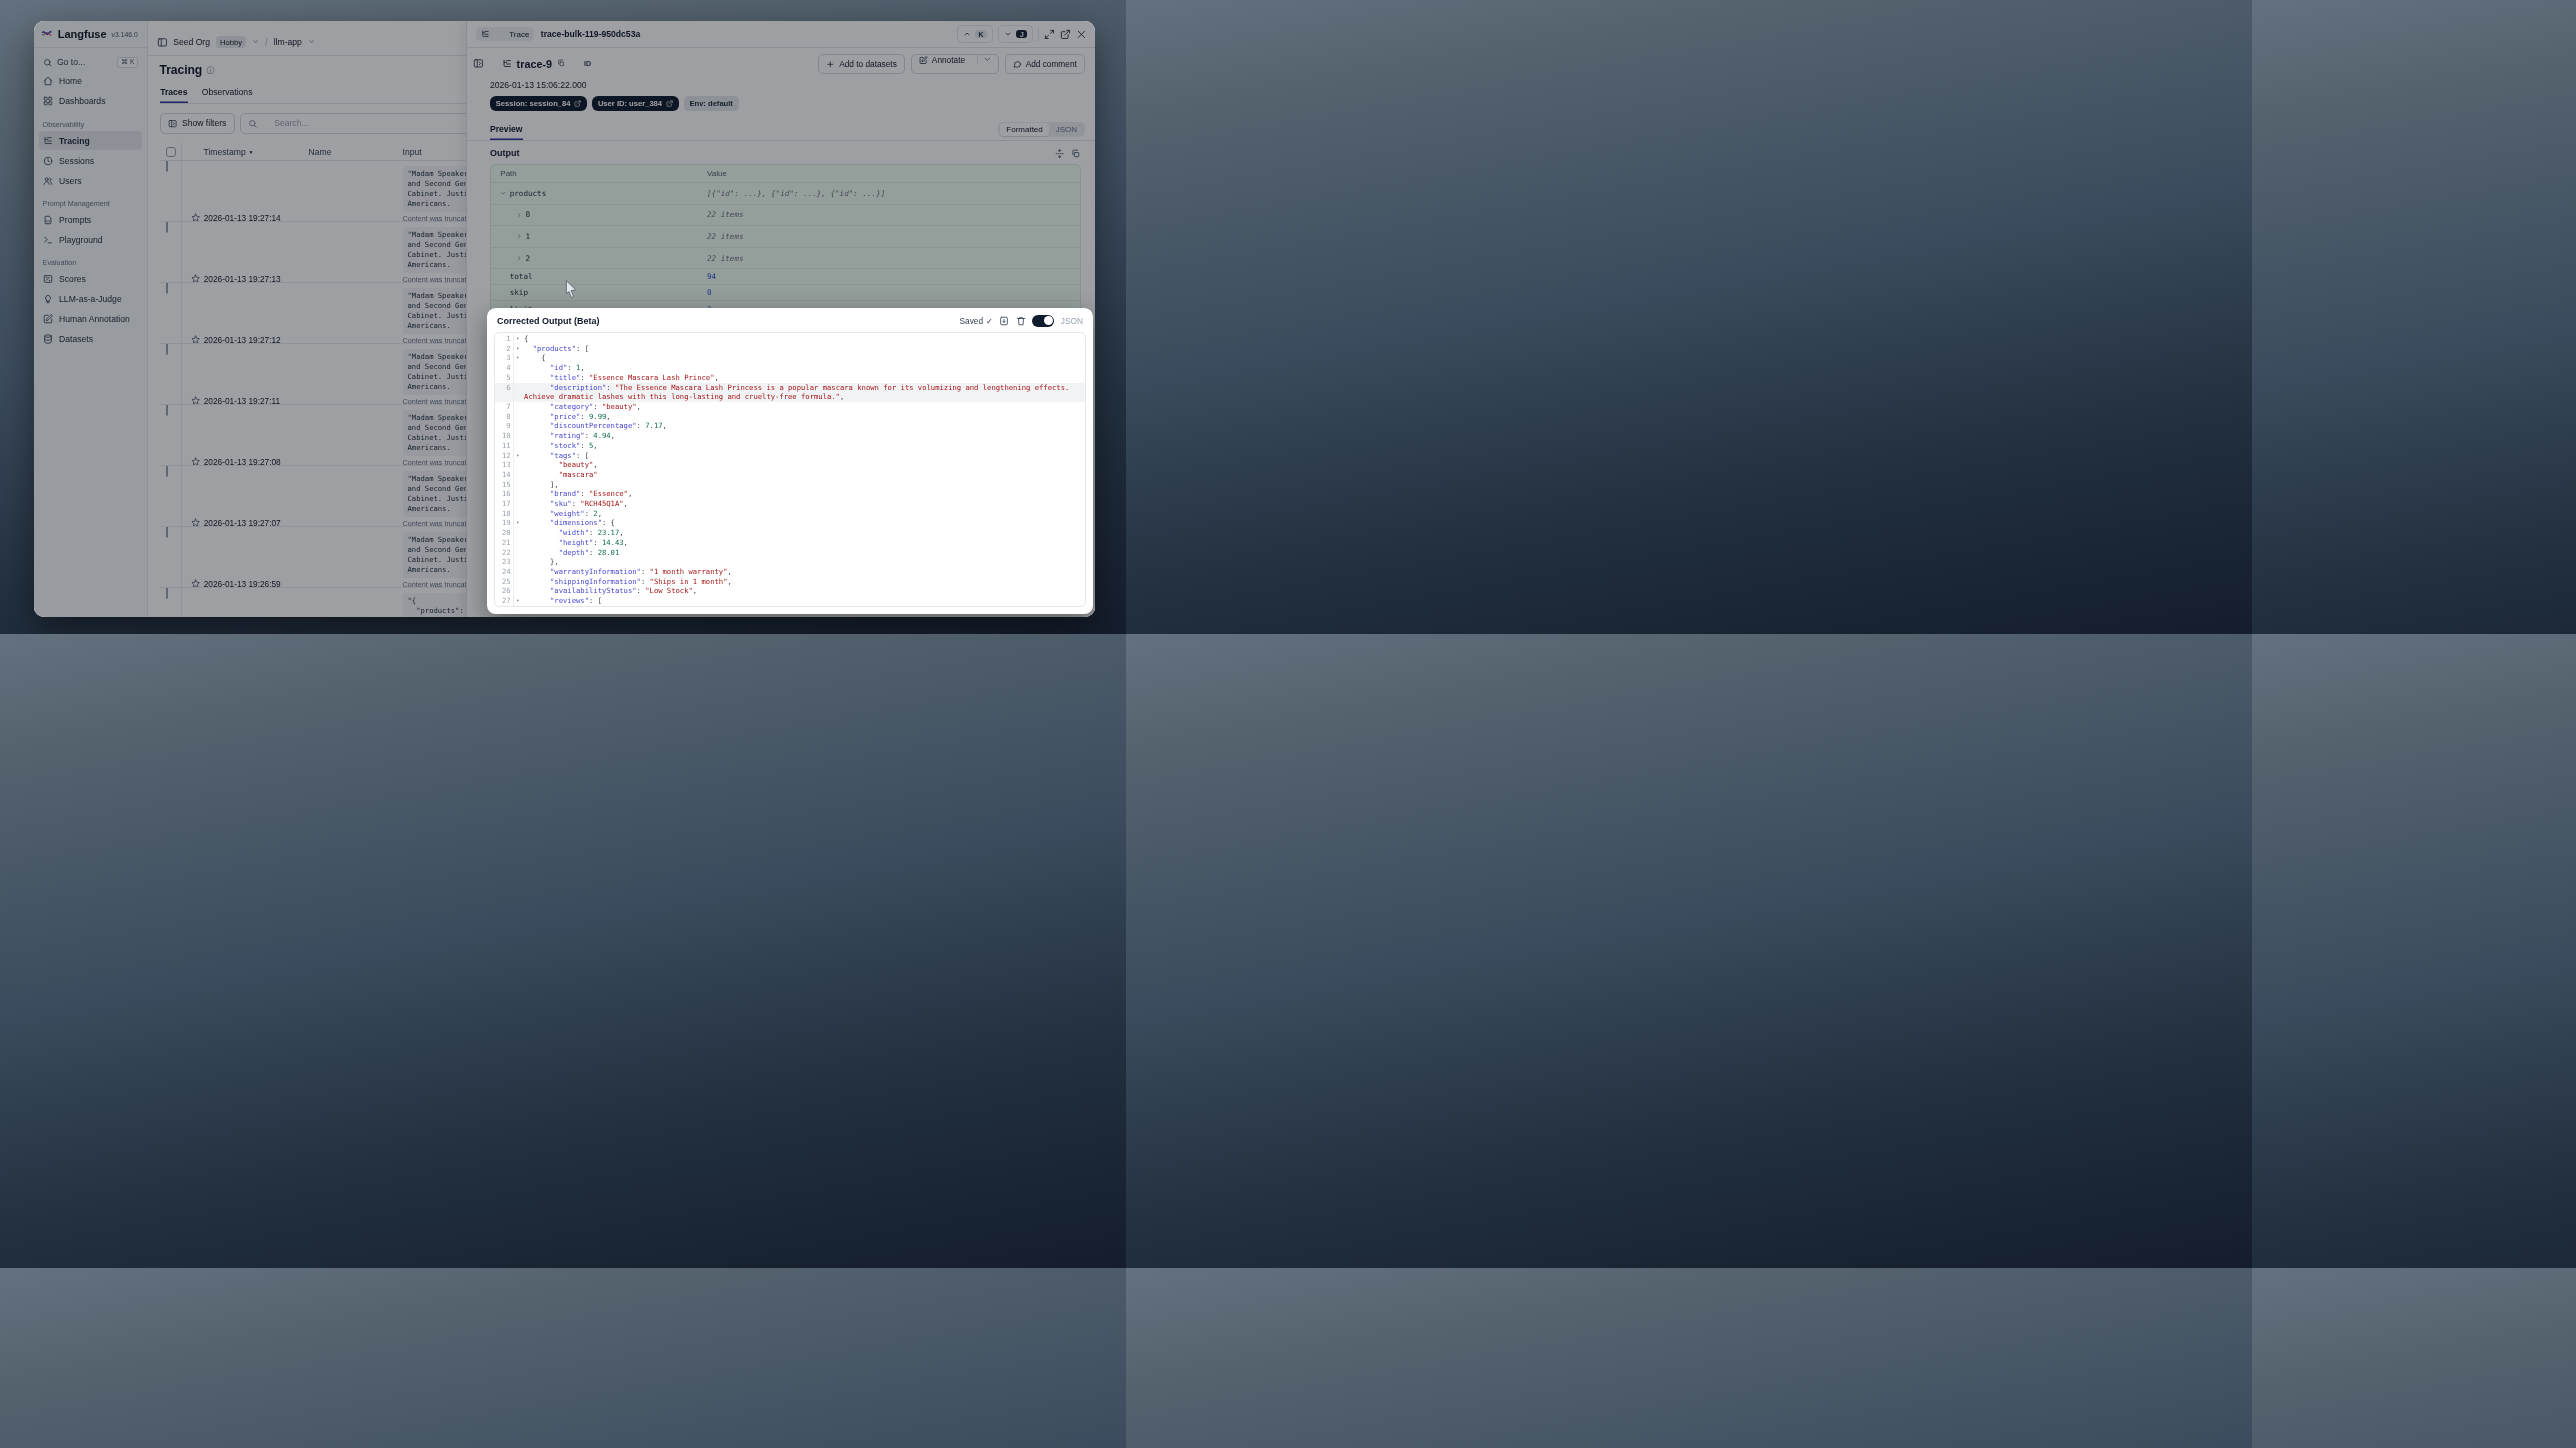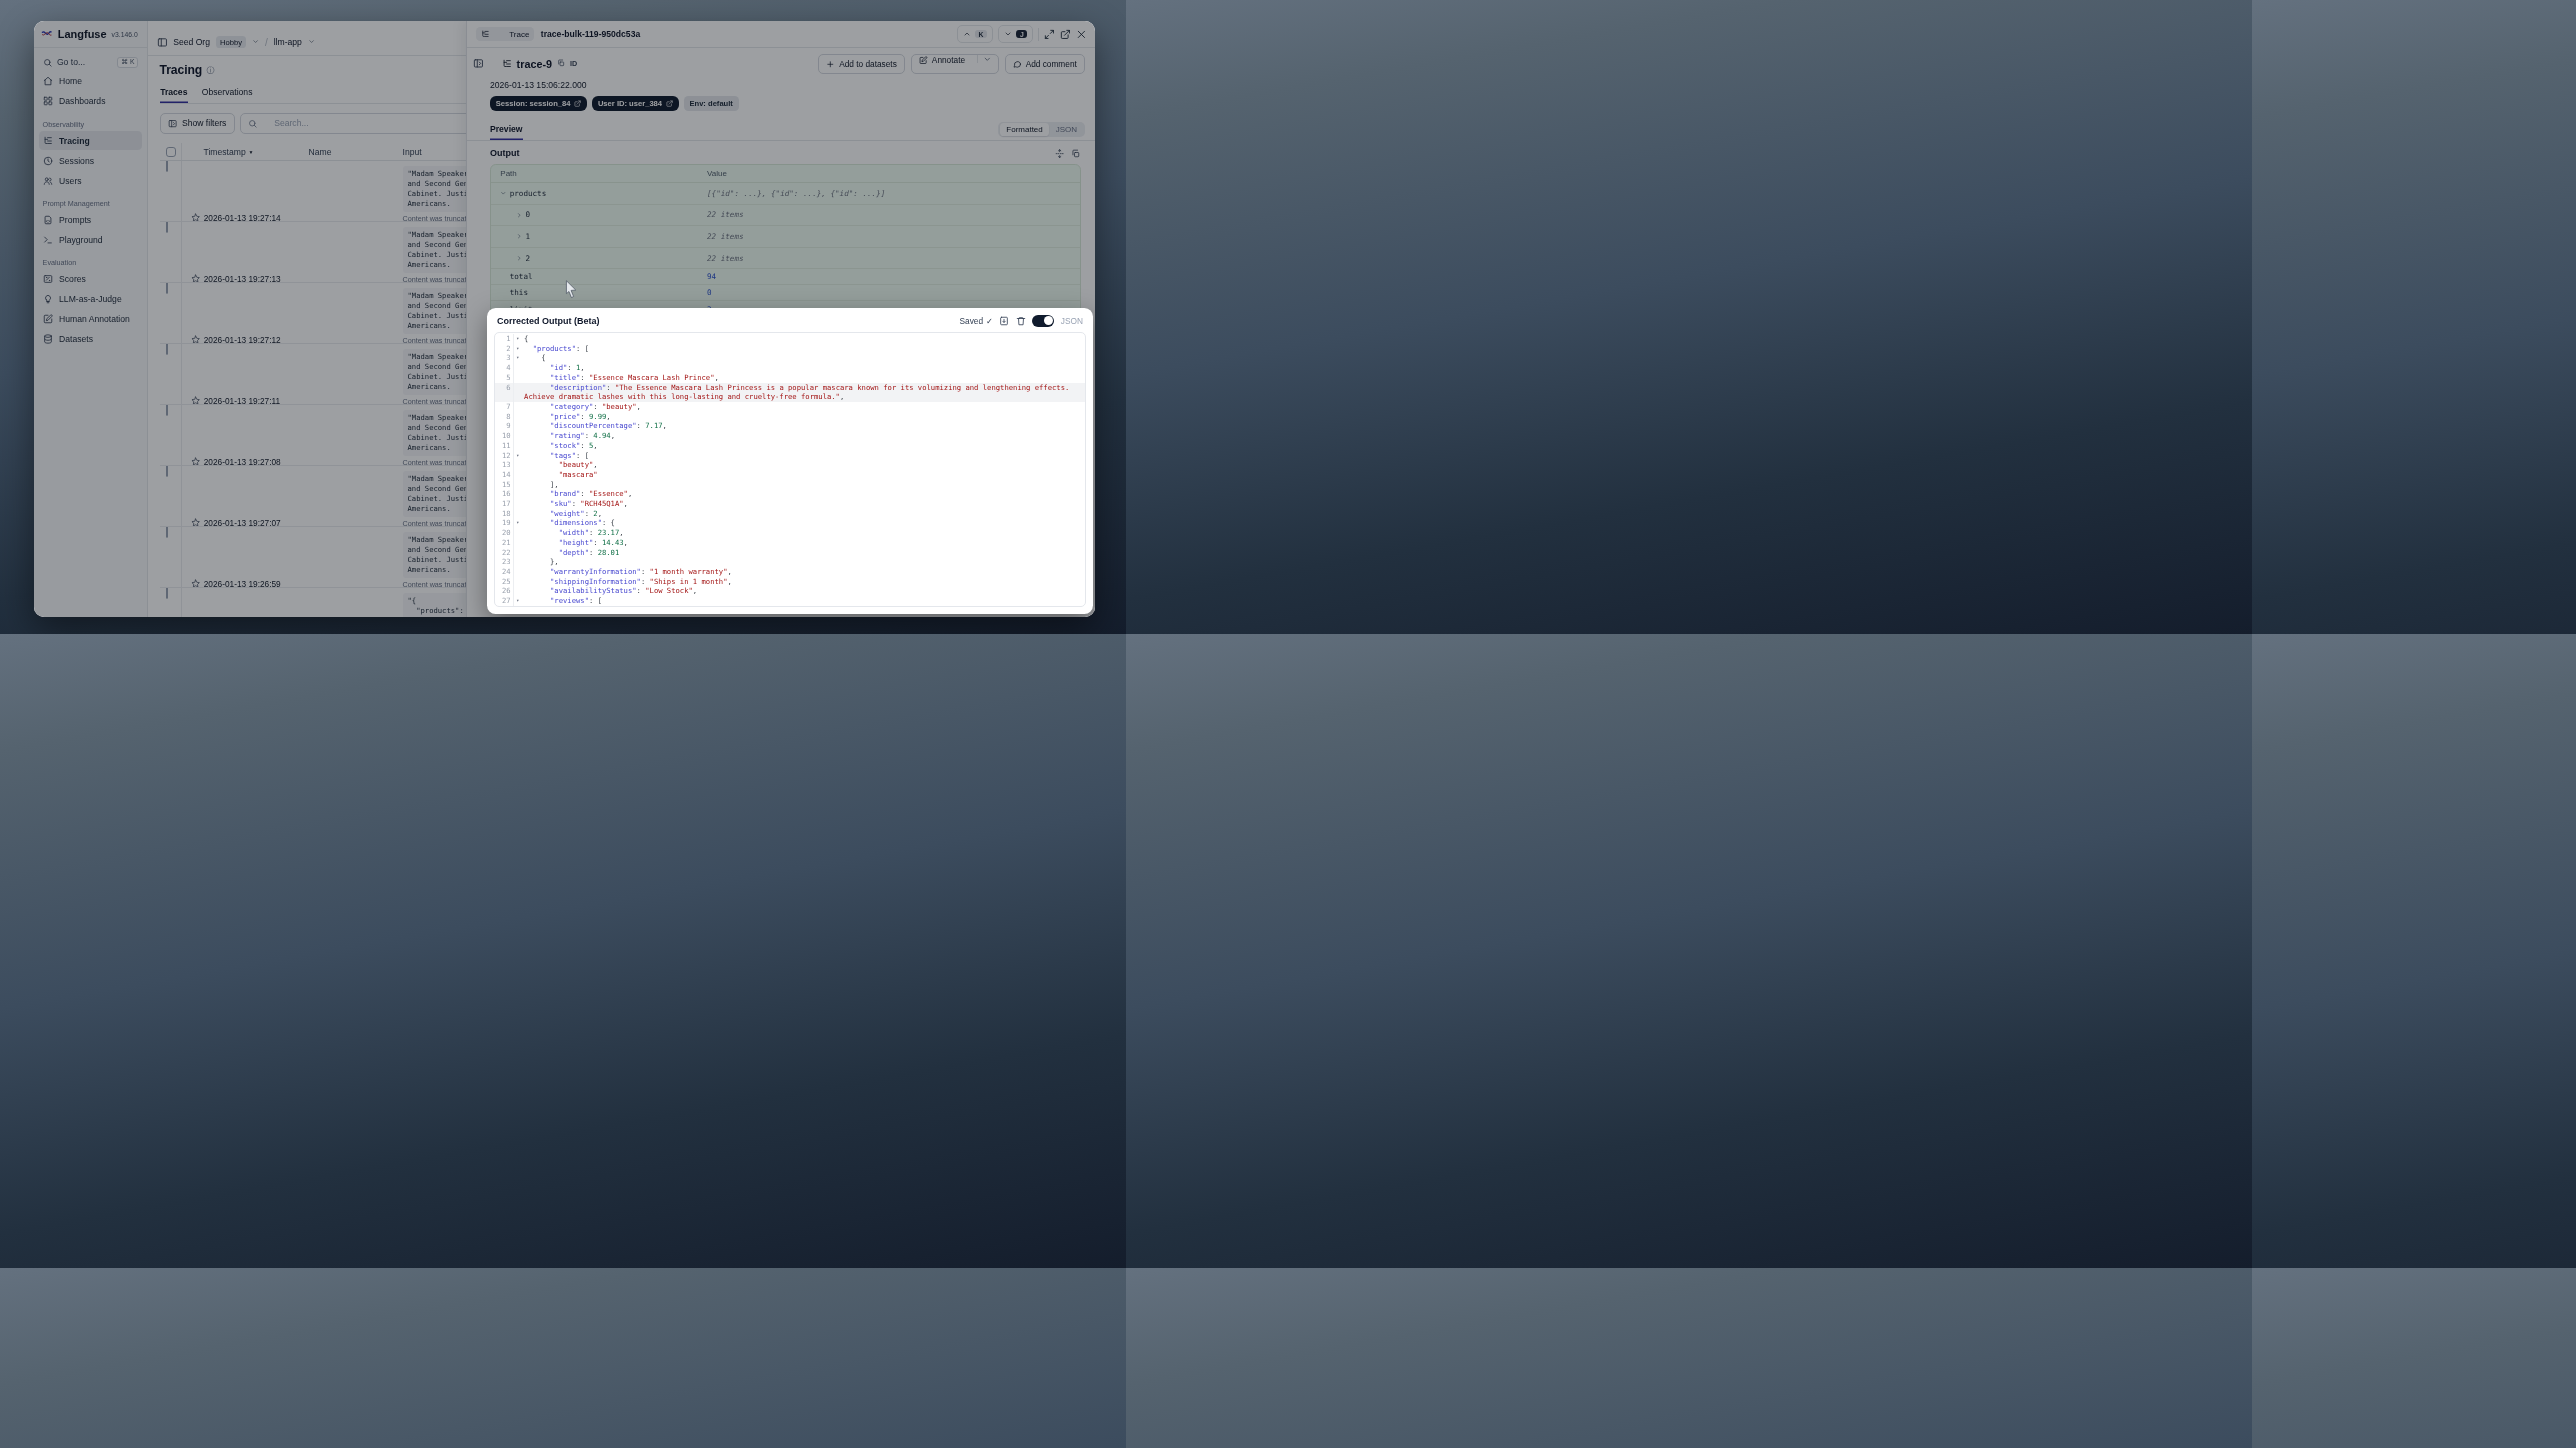--- a/index.html
+++ b/index.html
@@ -92,21 +92,21 @@
     height:18px; padding:0 5px; background:#fff; }
   .nav-btn .icon { width:8px; height:8px; color:#101828; }
   .kbd-sq { font-size:6.8px; border-radius:2.9px; padding:0.7px 3.6px; background:#e4e7ec; color:#1d2939; font-weight:600; }
   .kbd-sq.dark { background:#1b2537; color:#fff; }
   .vsep { width:0.7px; height:13px; background:#e3e6ea; }
   .hbtn { width:10.8px; height:10.8px; color:#1d2939; }
   .d-title { display:flex; align-items:center; padding:5.8px 10px 0 5.8px; gap:5px; }
   .d-title .panelicon { width:10.8px; height:10.8px; color:#344054; }
   .treeicon { width:10px; height:10px; color:#101828; margin-left:13px; }
   .obs-name { font-size:10.8px; font-weight:700; }
-  .idbtn { display:flex; gap:5px; color:#344054; font-size:7.2px; font-weight:600; }
+  .idbtn { display:flex; gap:19px; color:#344054; font-size:7.2px; font-weight:600; }
   .idbtn .icon { width:8px; height:8px; }
   .d-actions { margin-left:auto; display:flex; align-items:center; gap:5.8px; }
   .act-btn { display:inline-flex; align-items:center; gap:4.3px; height:20px; padding:0 7.2px;
     border:0.7px solid #d4d8df; border-radius:5px; font-size:8.3px; font-weight:500; background:#fff; color:#101828; }
   .act-btn .icon { width:8.6px; height:8.6px; }
   .split { padding:0; overflow:hidden; display:flex; align-items:flex-start; }
   .split .seg { display:flex; align-items:center; gap:4.3px; padding:0 7.2px; }
   .split .seg2 { border-left:0.7px solid #e3e6ea; padding:0 5.8px; display:flex; align-items:center; }
   .d-ts { padding-left:23px; margin-top:5.8px; font-size:8.6px; color:#101828; }
   .d-badges { padding-left:23px; margin-top:6.5px; display:flex; gap:5px; }
@@ -754,21 +754,21 @@
             <span class="pkey">2</span>
             <span class="pval muted">22 items</span>
           </div>
           <div class="prow" style="height: 16px;">
             <span style="width: 18.7px; flex: 0 0 auto;"></span>
             <span class="pkey">total</span>
             <span class="pval num">94</span>
           </div>
           <div class="prow" style="height: 16px;">
             <span style="width: 18.7px; flex: 0 0 auto;"></span>
-            <span class="pkey">this</span>
+            <span class="pkey">skip</span>
             <span class="pval num">0</span>
           </div>
           <div class="prow" style="height: 16px;">
             <span style="width: 18.7px; flex: 0 0 auto;"></span>
             <span class="pkey">limit</span>
             <span class="pval num">3</span>
           </div>
         </div>
     </div>
   </section>

